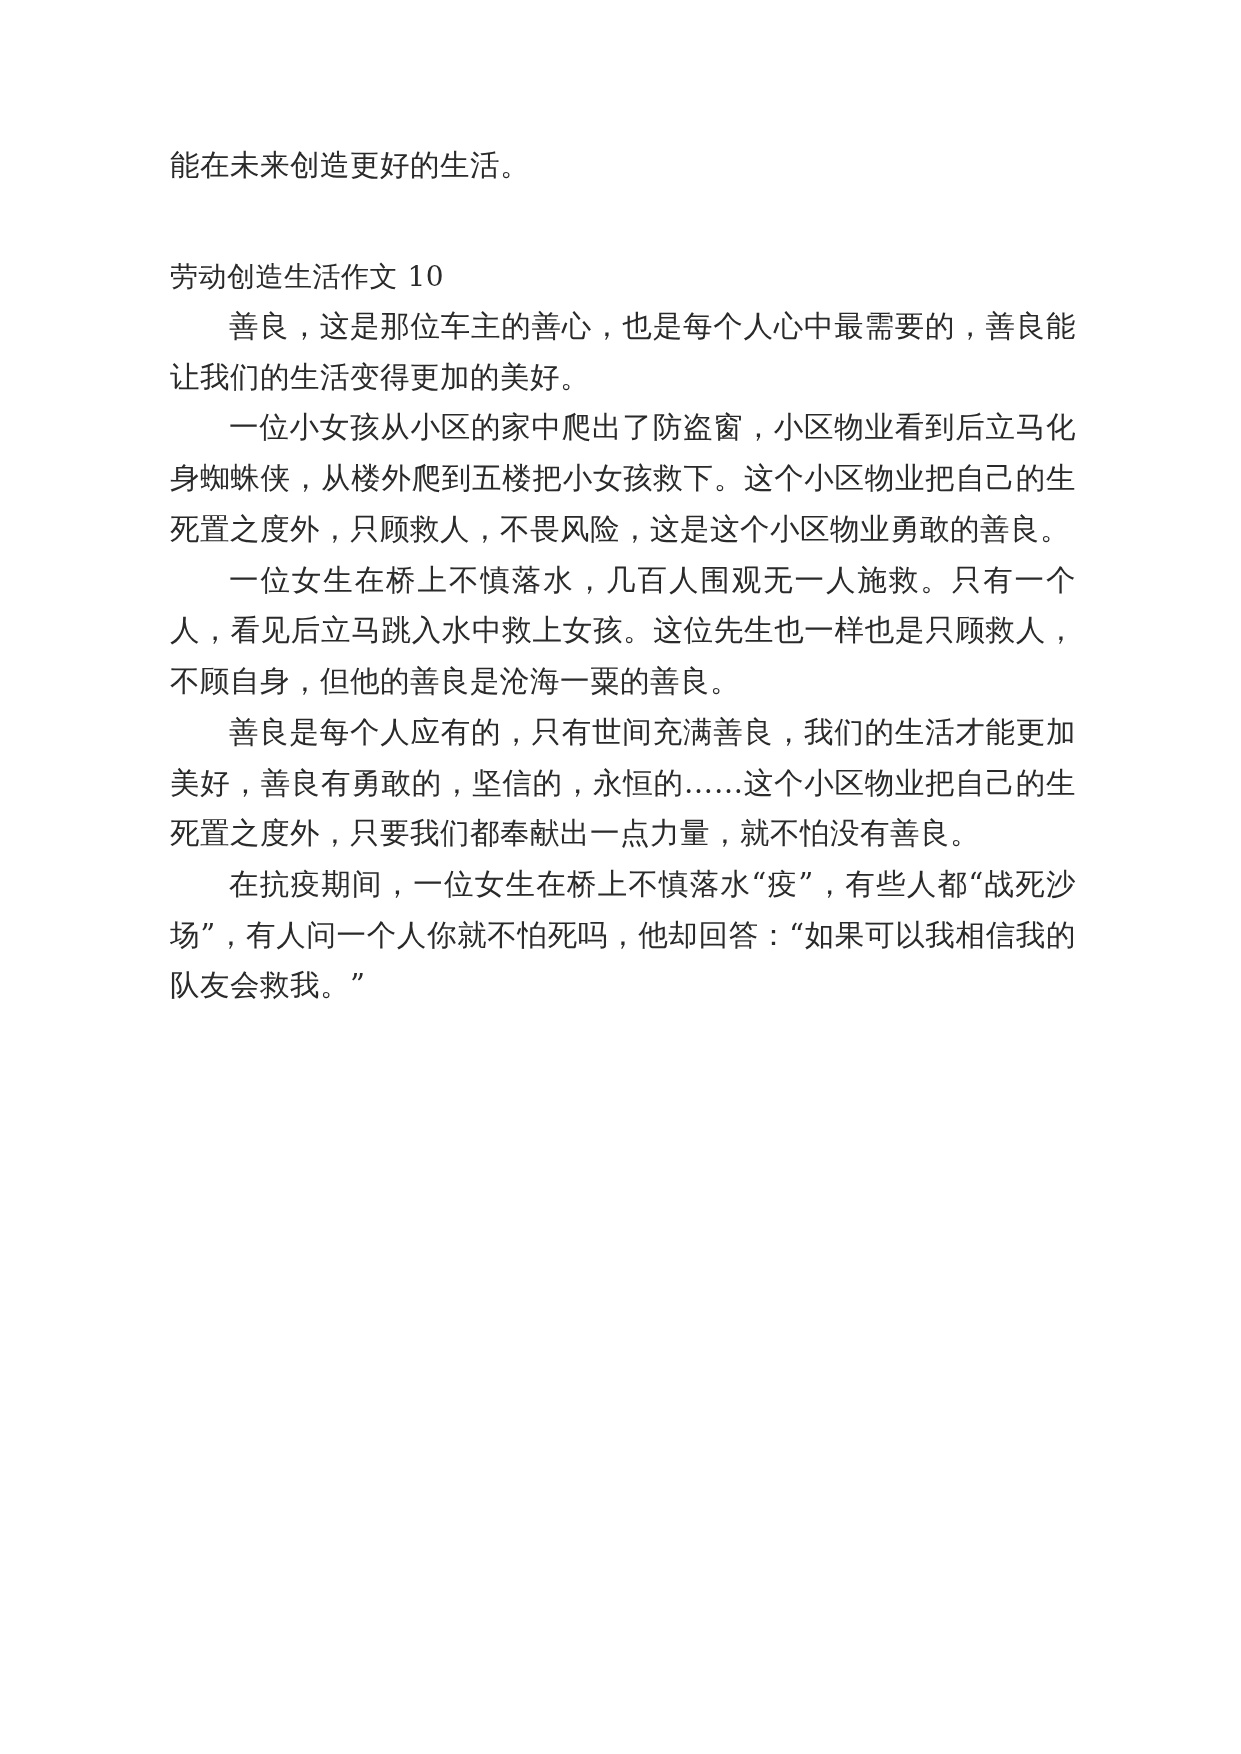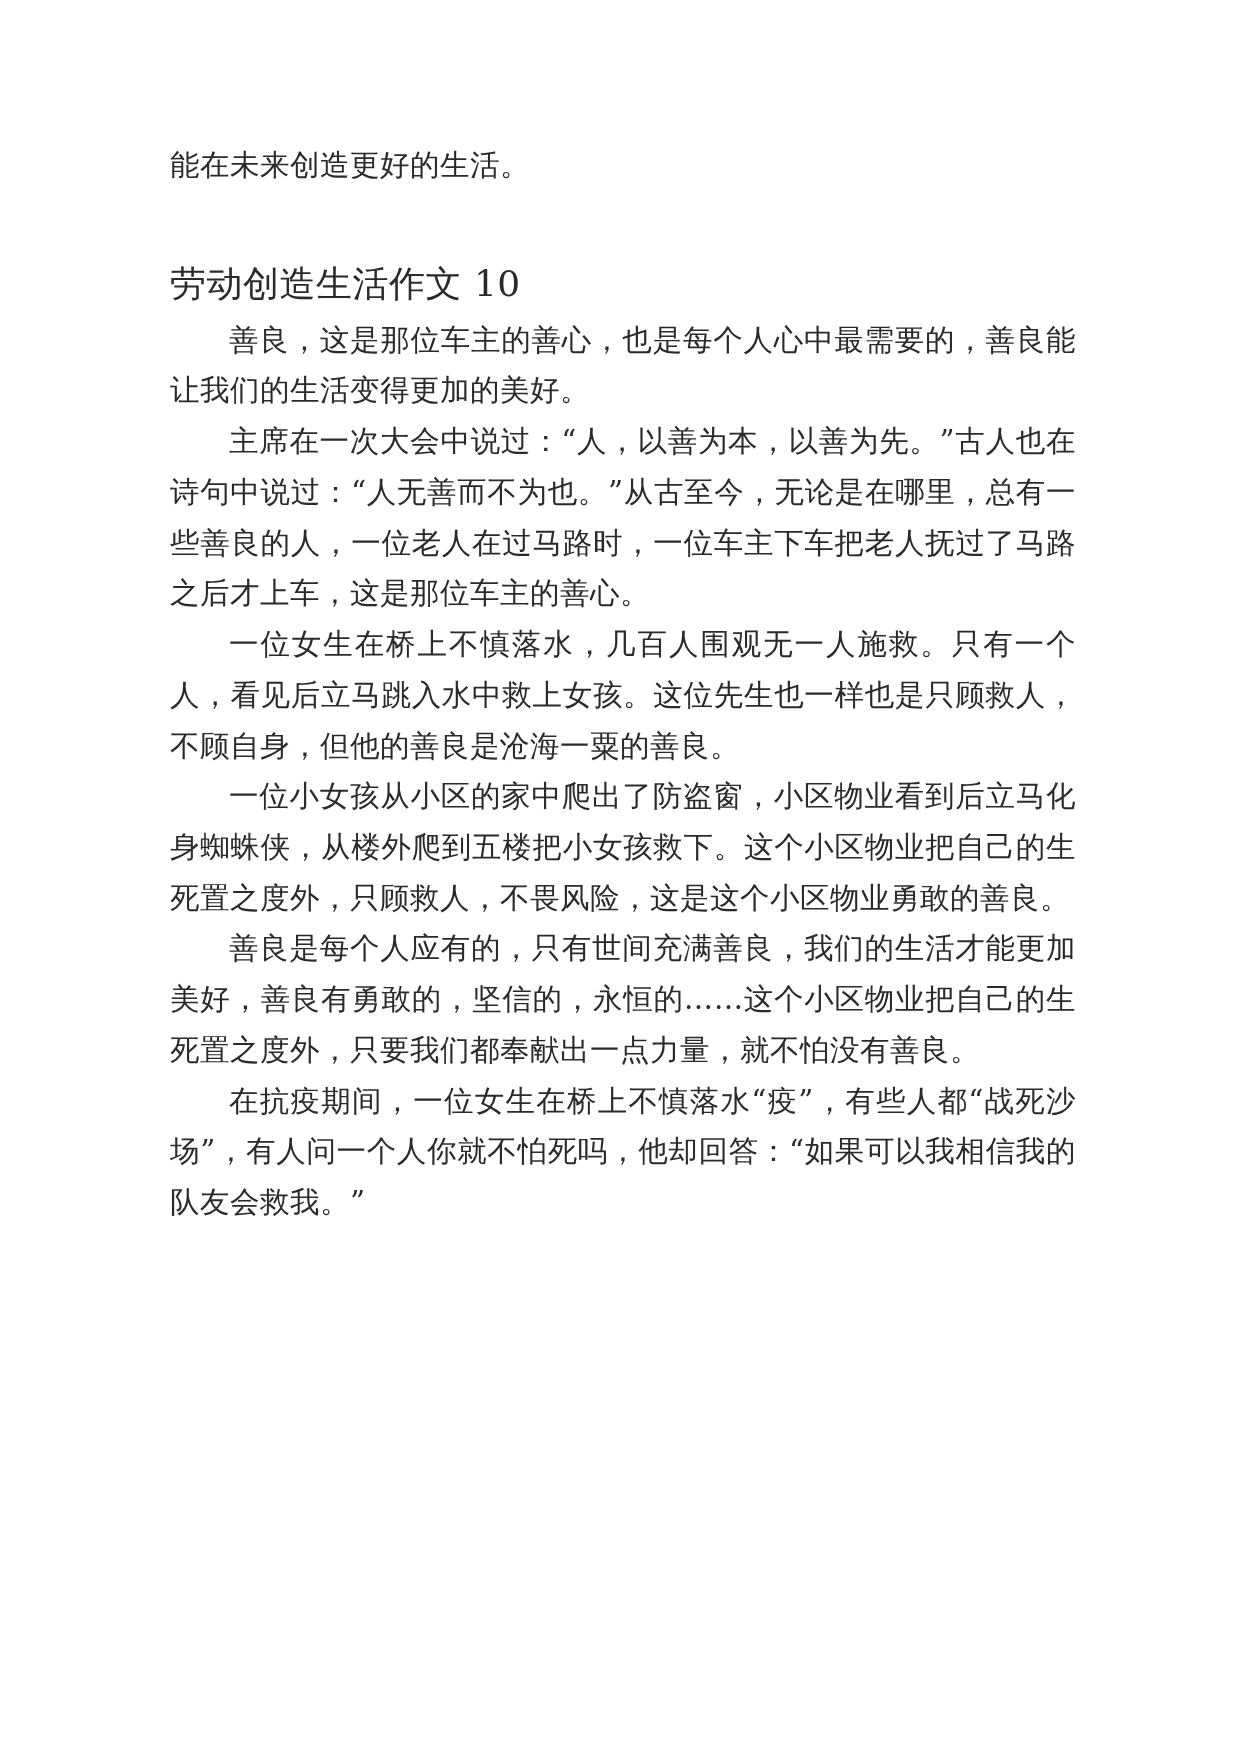--- a/index.html
+++ b/index.html
@@ -32,21 +32,21 @@
   .para {
     margin: 0 0 0 0;
     text-indent: 2em;
   }
   .para.no-indent {
     text-indent: 0;
   }
   .heading {
     margin: 0;
     text-indent: 0;
-    font-size: 36px;
+    font-size: 28px;
     line-height: 1.72;
     letter-spacing: 0.5px;
     font-weight: normal;
   }
   .spacer-lg {
     height: 62px;
   }
 </style>
 </head>
 <body>
@@ -54,20 +54,19 @@
 <div class="page">
   <div class="doc-body">
 
     <p class="para no-indent">能在未来创造更好的生活。</p>
 
     <div class="spacer-lg"></div>
 
     <h1 class="heading">劳动创造生活作文 10</h1>
 
     <p class="para">善良，这是那位车主的善心，也是每个人心中最需要的，善良能让我们的生活变得更加的美好。</p>
-    <p class="para">主席在一次大会中说过：“人，以善为本，以善为先。”古人也在诗句中说过：“人无善而不为也。”从古至今，无论是在哪里，总有一些善良的人，一位老人在过马路时，一位车主下车把老人抚过了马路之后才上车，这是那位车主的善心。</p>
+    <p class="para">一位小女孩从小区的家中爬出了防盗窗，小区物业看到后立马化身蜘蛛侠，从楼外爬到五楼把小女孩救下。这个小区物业把自己的生死置之度外，只顾救人，不畏风险，这是这个小区物业勇敢的善良。</p>
     <p class="para">一位女生在桥上不慎落水，几百人围观无一人施救。只有一个人，看见后立马跳入水中救上女孩。这位先生也一样也是只顾救人，不顾自身，但他的善良是沧海一粟的善良。</p>
-    <p class="para">一位小女孩从小区的家中爬出了防盗窗，小区物业看到后立马化身蜘蛛侠，从楼外爬到五楼把小女孩救下。这个小区物业把自己的生死置之度外，只顾救人，不畏风险，这是这个小区物业勇敢的善良。</p>
     <p class="para">善良是每个人应有的，只有世间充满善良，我们的生活才能更加美好，善良有勇敢的，坚信的，永恒的……这个小区物业把自己的生死置之度外，只要我们都奉献出一点力量，就不怕没有善良。</p>
     <p class="para">在抗疫期间，一位女生在桥上不慎落水“疫”，有些人都“战死沙场”，有人问一个人你就不怕死吗，他却回答：“如果可以我相信我的队友会救我。”</p>
 
   </div>
 </div>
 
 </body></html>

